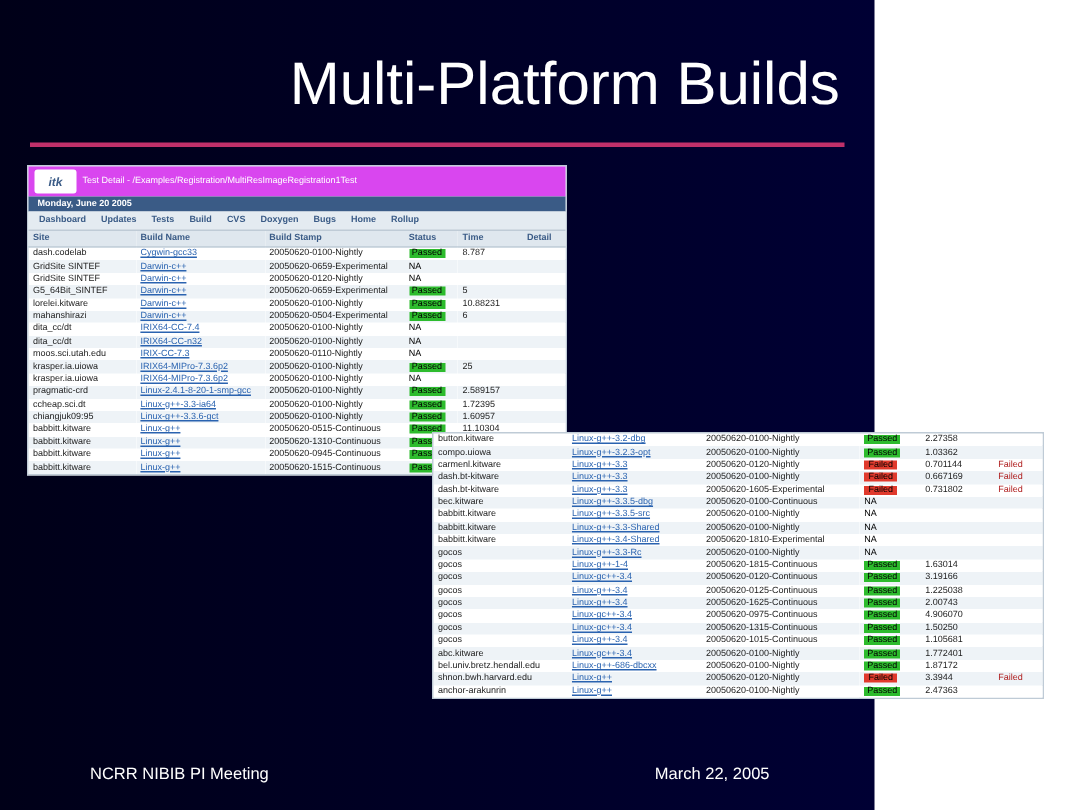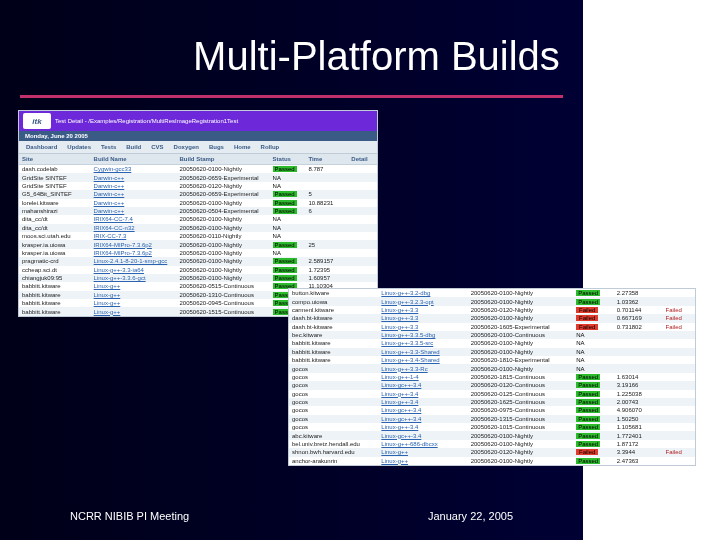--- a/index.html
+++ b/index.html
@@ -16,21 +16,21 @@
     font-size: 40px;
     text-align: center;
     margin-left: 170px;
   }
   .rule {
     margin: 16px 20px 0 20px;
     height: 3px;
     background: #c0306a;
   }
   .footer-left {
-    position: absolute; left: 70px; bottom: 18px;
+    position: absolute; left: 60px; bottom: 18px;
     color: #fff; font-size: 11px;
   }
   .footer-right {
     position: absolute; right: 70px; bottom: 18px;
     color: #fff; font-size: 11px;
   }
   .dash-left {
     position: absolute;
     top: 110px; left: 18px;
     width: 360px;
@@ -40,21 +40,21 @@
   }
   .dash-right {
     position: absolute;
     top: 288px; left: 288px;
     width: 408px;
     background: #fff;
     font-size: 6px;
     border: 1px solid #bfcbd6;
   }
   .bar {
-    background: #6d28d9; color: #fff;
+    background: #d946ef; color: #fff;
     display: flex; align-items: center;
     padding: 2px 4px; gap: 4px;
   }
   .logo-box {
     width: 28px; height: 16px;
     background: #fff; color: #3a5b86;
     font-style: italic; font-weight: bold;
     display: inline-flex; align-items: center; justify-content: center;
     font-size: 8px; border-radius: 2px;
   }
@@ -461,14 +461,14 @@
             <td>20050620-0100-Nightly</td>
             <td><span class="st-pass">Passed</span></td>
             <td>2.47363</td>
             <td></td>
           </tr>
         </tbody>
     </table>
   </div>
 
   <div class="footer-left">NCRR NIBIB PI Meeting</div>
-  <div class="footer-right">January 22, 2005</div>
+  <div class="footer-right">March 22, 2005</div>
 </div>
 
 </body></html>

